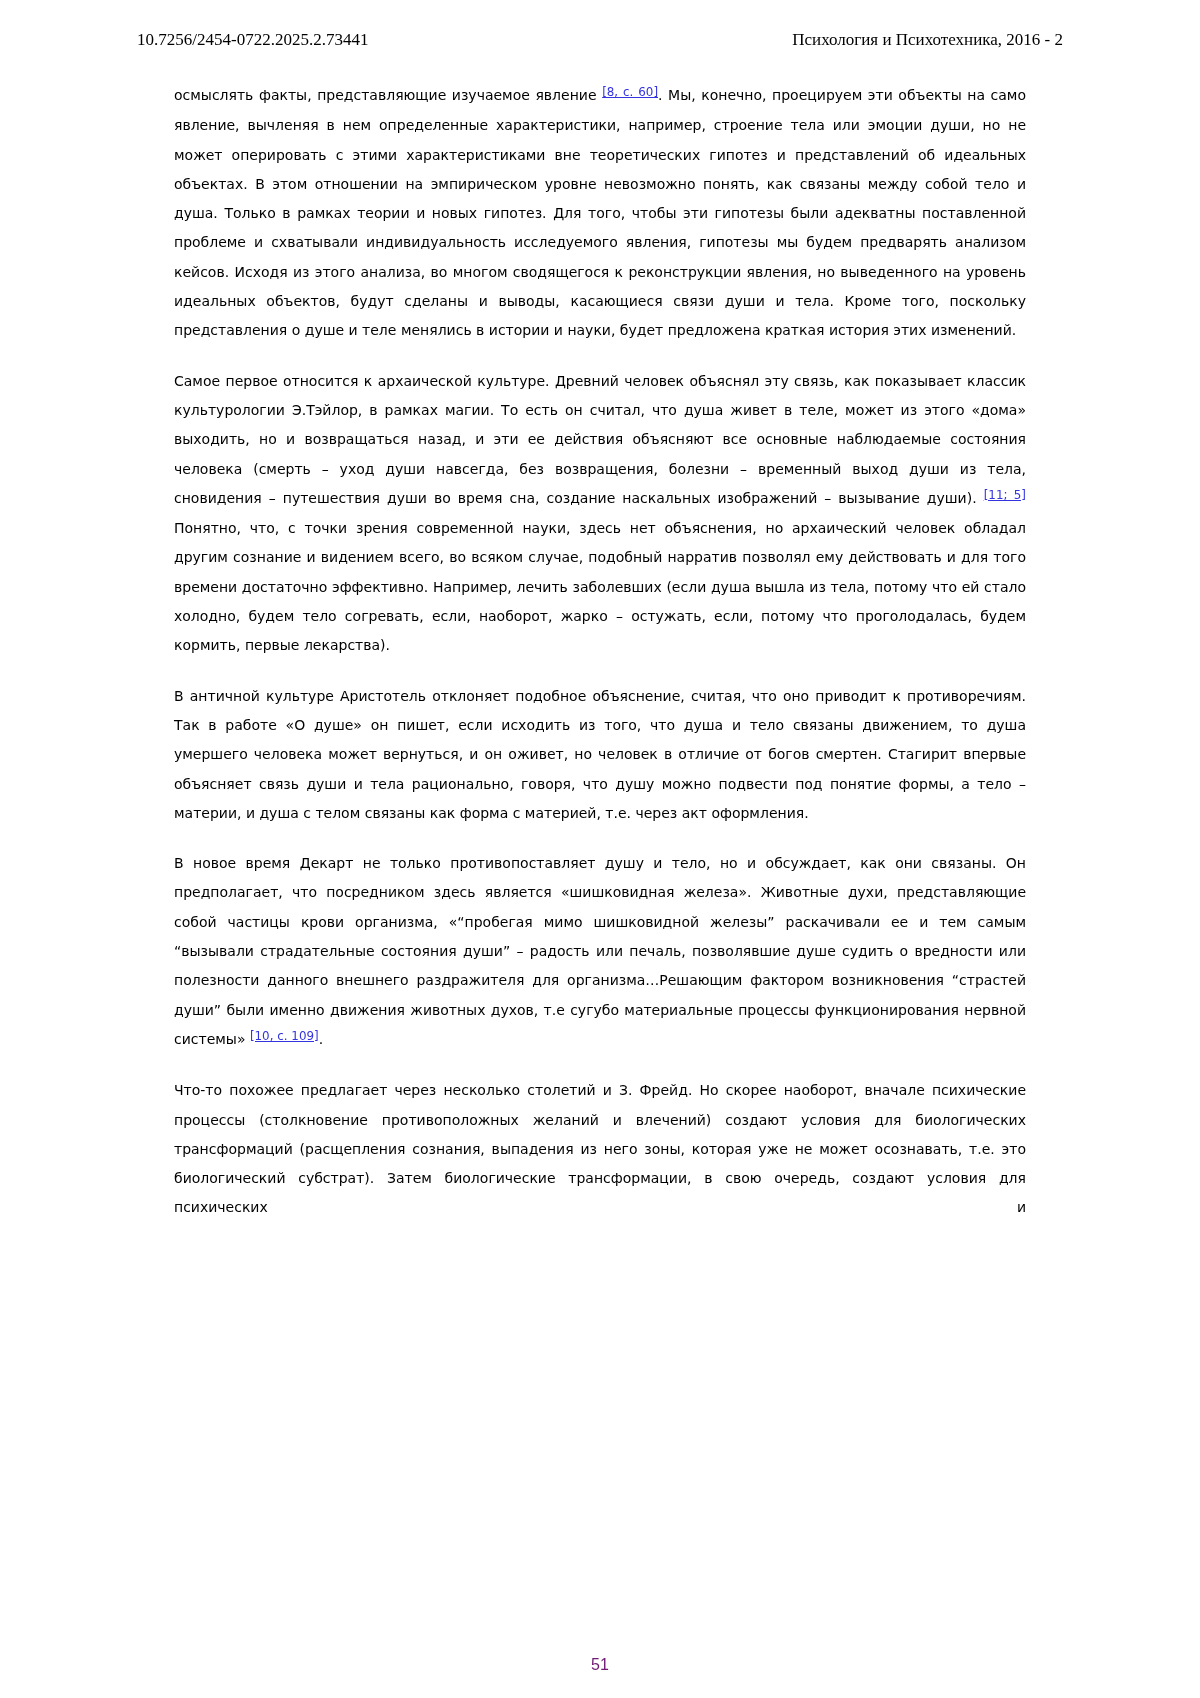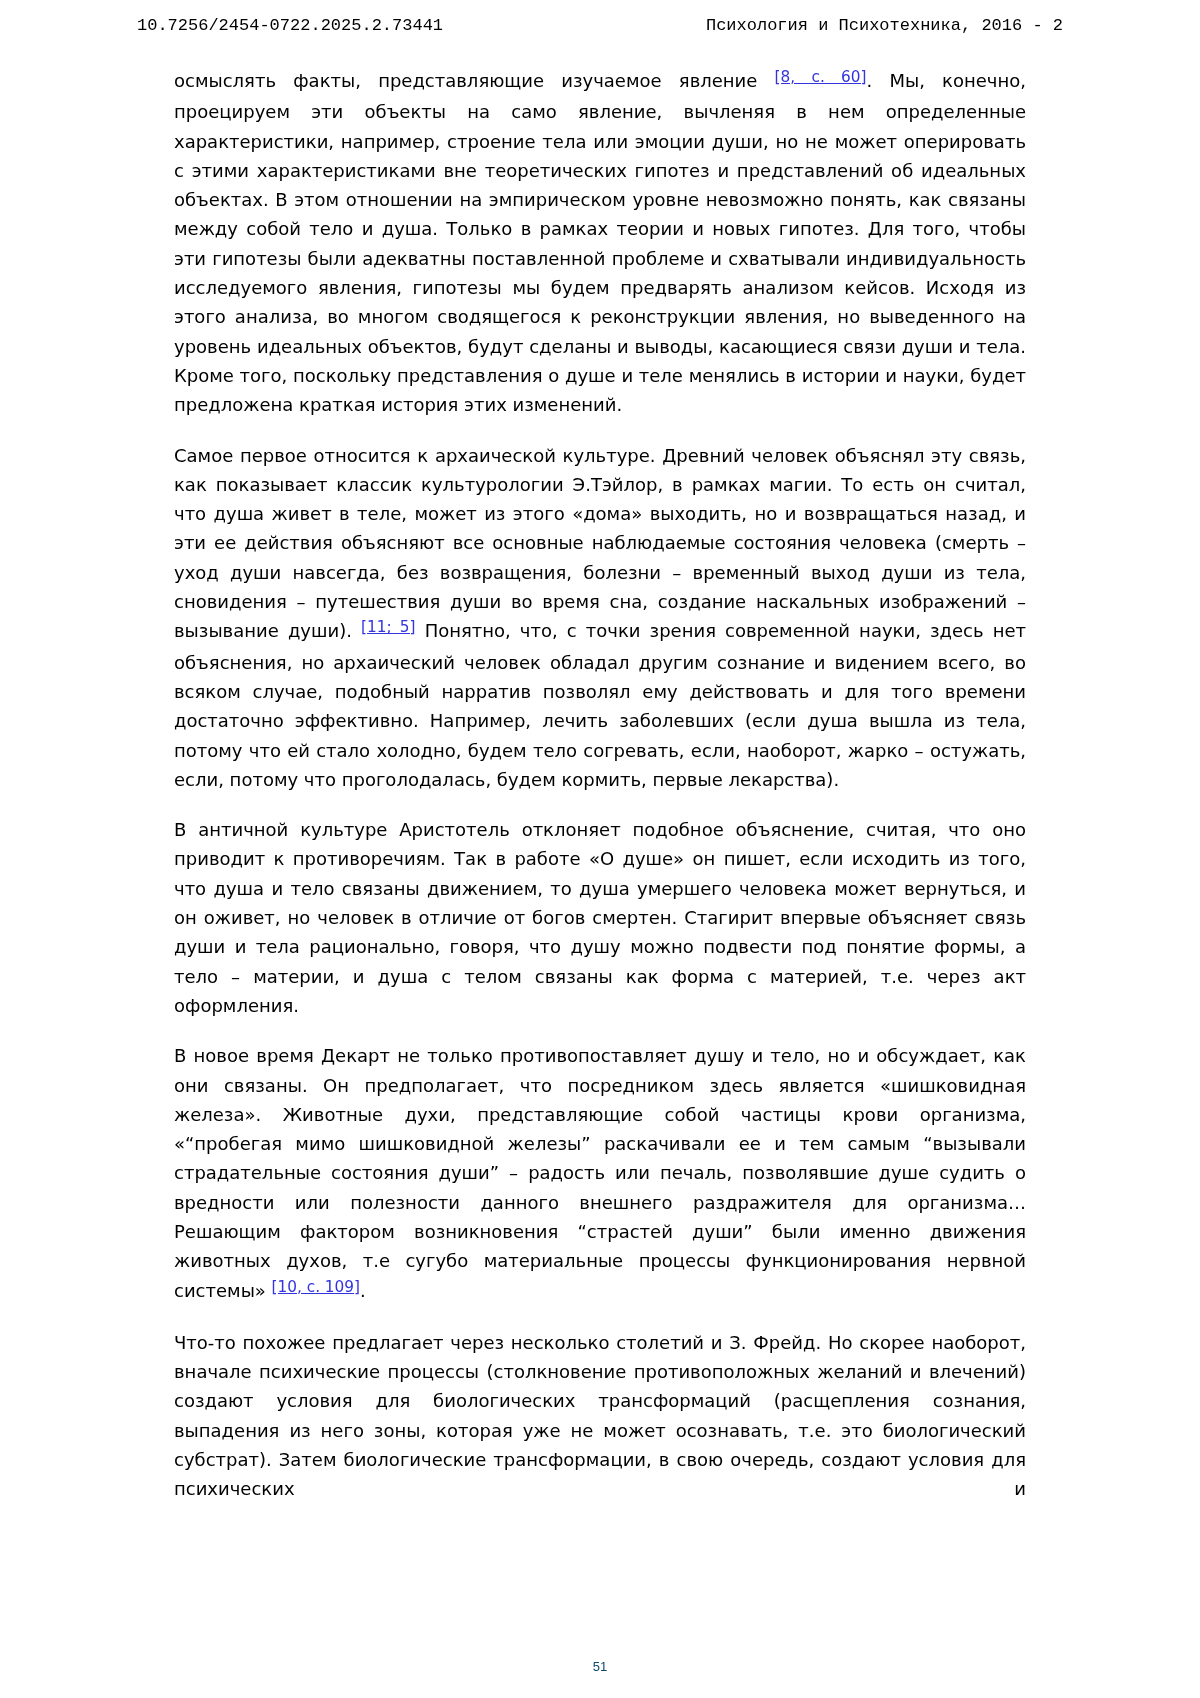--- a/index.html
+++ b/index.html
@@ -7,30 +7,30 @@
     position: relative;
     width: 1200px;
     height: 1698px;
     background: #ffffff;
     color: #000000;
     overflow: hidden;
   }
   .page-header {
     display: flex;
     justify-content: space-between;
-    padding: 16px 137px 0 137px;
-    font-family: Liberation Mono, monospace;
+    padding: 30px 137px 0 137px;
+    font-family: Liberation Serif, serif;
     font-size: 17px;
     color: #000000;
   }
   .article-body {
     width: 852px;
     margin: 31px auto 0 auto;
     font-family: "DejaVu Sans", sans-serif;
-    font-size: 18px;
+    font-size: 14px;
     line-height: 29.3px;
     color: #000000;
   }
   .article-body p {
     margin: 0 0 21px 0;
     text-align: justify;
   }
   .article-body p.heading {
     text-align: left;
   }
@@ -47,22 +47,22 @@
     white-space: nowrap;
     cursor: pointer;
   }
   .page-footer {
     position: absolute;
     bottom: 24px;
     left: 0;
     width: 100%;
     text-align: center;
     font-family: "Liberation Sans", sans-serif;
-    font-size: 13px;
-    color: #0c4a6e;
+    font-size: 16px;
+    color: #701a75;
   }
 </style>
 </head>
 <body>
 
 <div class="page">
 
   <div class="page-header">
     <span>10.7256/2454-0722.2025.2.73441</span>
     <span>Психология и Психотехника, 2016 - 2</span>

